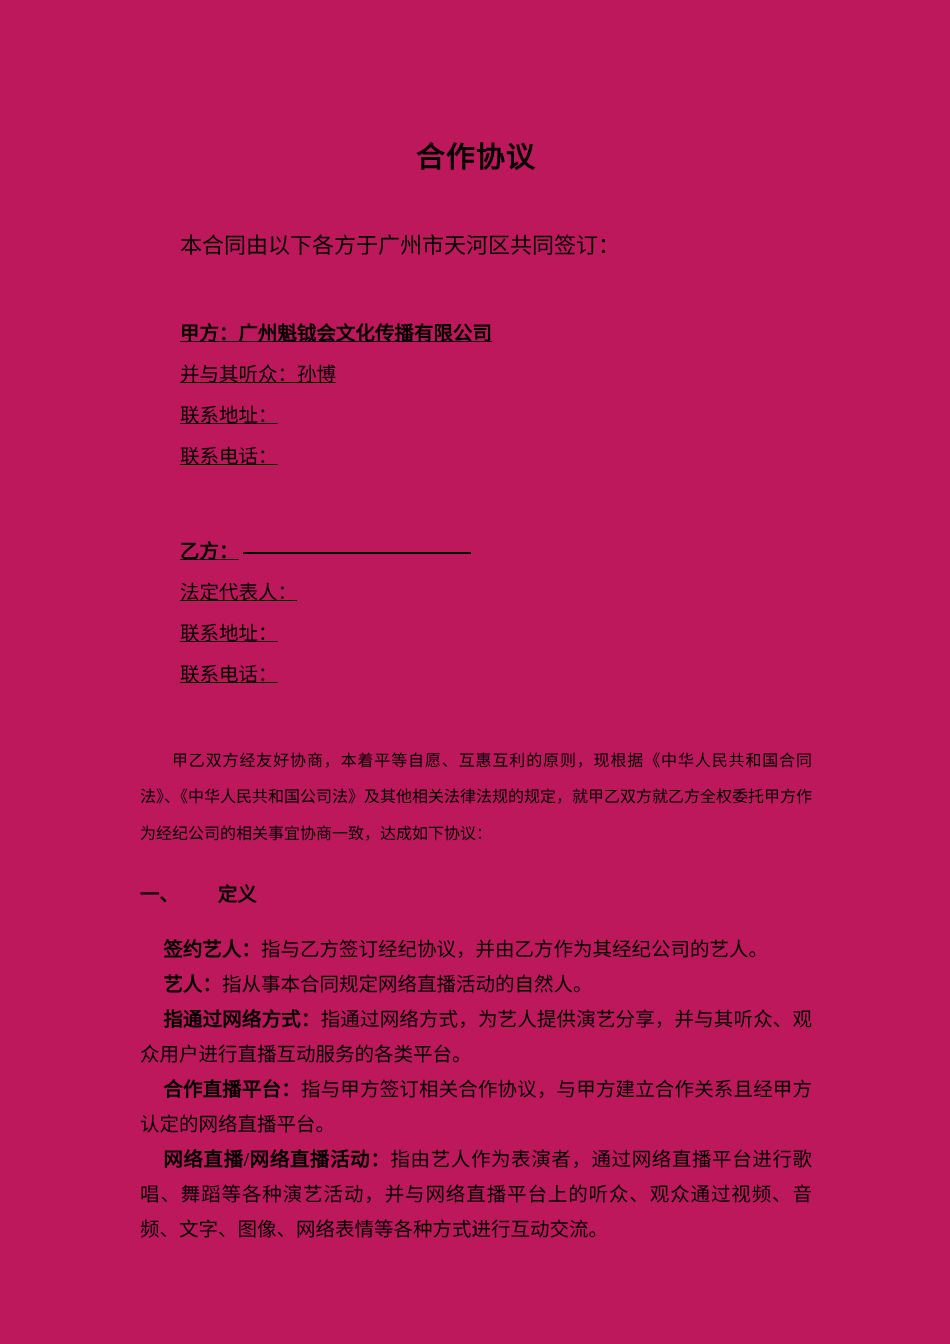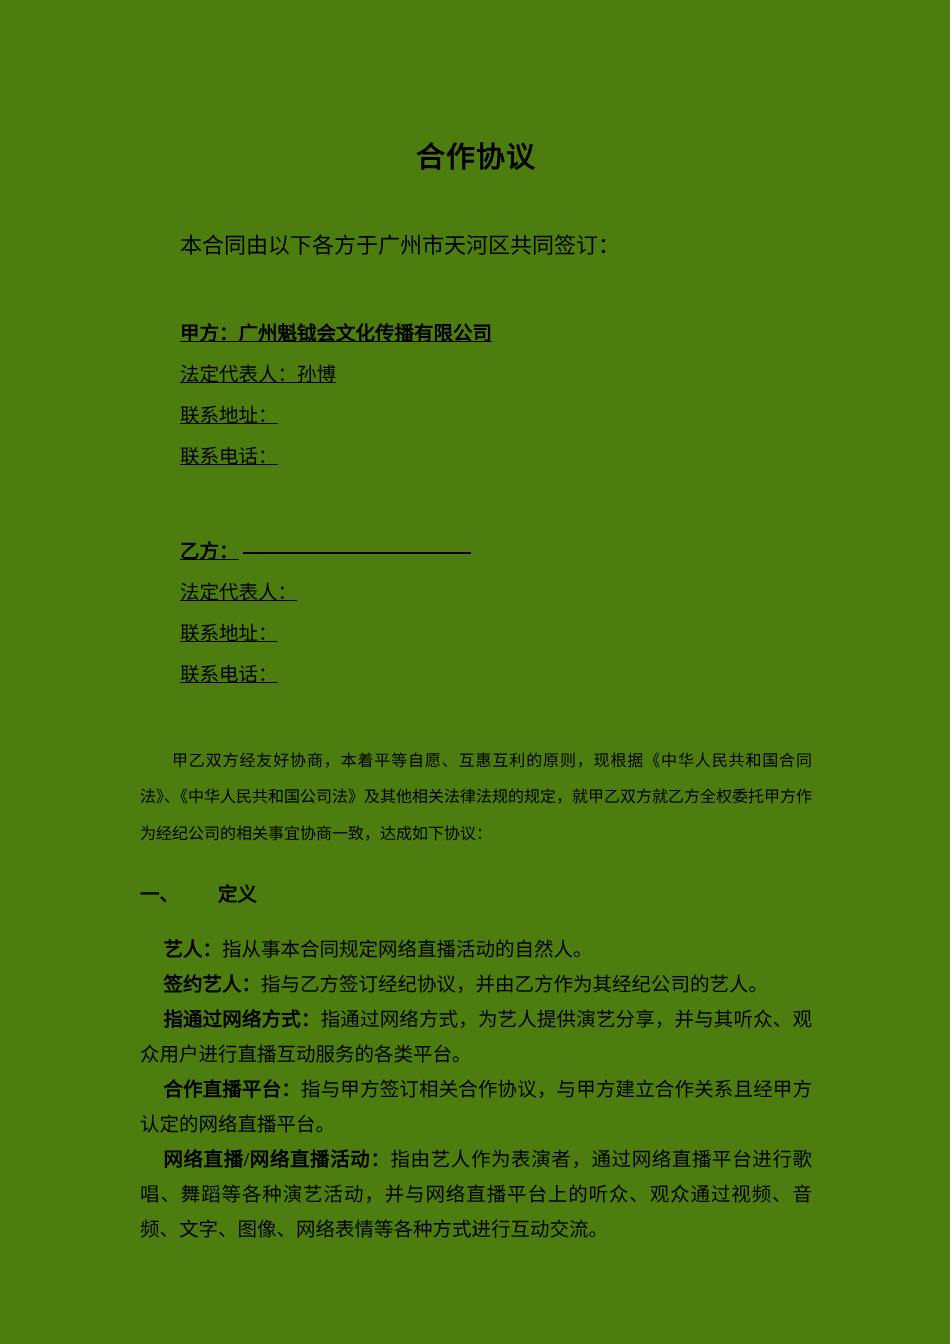--- a/index.html
+++ b/index.html
@@ -6,21 +6,21 @@
   html, body {
     margin: 0;
     padding: 0;
     background: #ffffff;
   }
   .page {
     position: relative;
     width: 950px;
     height: 1344px;
     margin: 0 auto;
-    background: #4d7c0f;
+    background: #be185d;
     color: #000000;
     font-family: "Liberation Serif", "DejaVu Serif", serif;
     overflow: hidden;
     box-sizing: border-box;
   }
   .content {
     position: absolute;
     left: 140px;
     top: 0;
     width: 672px;
@@ -128,21 +128,21 @@
 
 <div class="page">
   <div class="content">
 
     <h1 class="doc-title">合作协议</h1>
 
     <p class="intro-line">本合同由以下各方于广州市天河区共同签订：</p>
 
     <div class="party-block party-a">
       <p class="party-line bold">甲方：广州魁钺会文化传播有限公司</p>
-      <p class="party-line">法定代表人：孙博</p>
+      <p class="party-line">并与其听众：孙博</p>
       <p class="party-line">联系地址：</p>
       <p class="party-line">联系电话：</p>
     </div>
 
     <div class="party-block party-b">
       <p class="party-line bold">
         <span>乙方：</span><span class="blank-rule"></span>
       </p>
       <p class="party-line">法定代表人：</p>
       <p class="party-line">联系地址：</p>
@@ -151,24 +151,24 @@
 
     <p class="preamble">甲乙双方经友好协商，本着平等自愿、互惠互利的原则，现根据《中华人民共和国合同法》、《中华人民共和国公司法》及其他相关法律法规的规定，就甲乙双方就乙方全权委托甲方作为经纪公司的相关事宜协商一致，达成如下协议：</p>
 
     <h2 class="section-heading">
       <span class="section-num">一、</span>
       <span>定义</span>
     </h2>
 
     <div class="definitions">
       <p class="definition">
-        <span class="term">艺人：</span><span>指从事本合同规定网络直播活动的自然人。</span>
+        <span class="term">签约艺人：</span><span>指与乙方签订经纪协议，并由乙方作为其经纪公司的艺人。</span>
       </p>
       <p class="definition">
-        <span class="term">签约艺人：</span><span>指与乙方签订经纪协议，并由乙方作为其经纪公司的艺人。</span>
+        <span class="term">艺人：</span><span>指从事本合同规定网络直播活动的自然人。</span>
       </p>
       <p class="definition">
         <span class="term">指通过网络方式：</span><span>指通过网络方式，为艺人提供演艺分享，并与其听众、观众用户进行直播互动服务的各类平台。</span>
       </p>
       <p class="definition">
         <span class="term">合作直播平台：</span><span>指与甲方签订相关合作协议，与甲方建立合作关系且经甲方认定的网络直播平台。</span>
       </p>
       <p class="definition">
         <span class="term">网络直播/网络直播活动：</span><span>指由艺人作为表演者，通过网络直播平台进行歌唱、舞蹈等各种演艺活动，并与网络直播平台上的听众、观众通过视频、音频、文字、图像、网络表情等各种方式进行互动交流。</span>
       </p>

